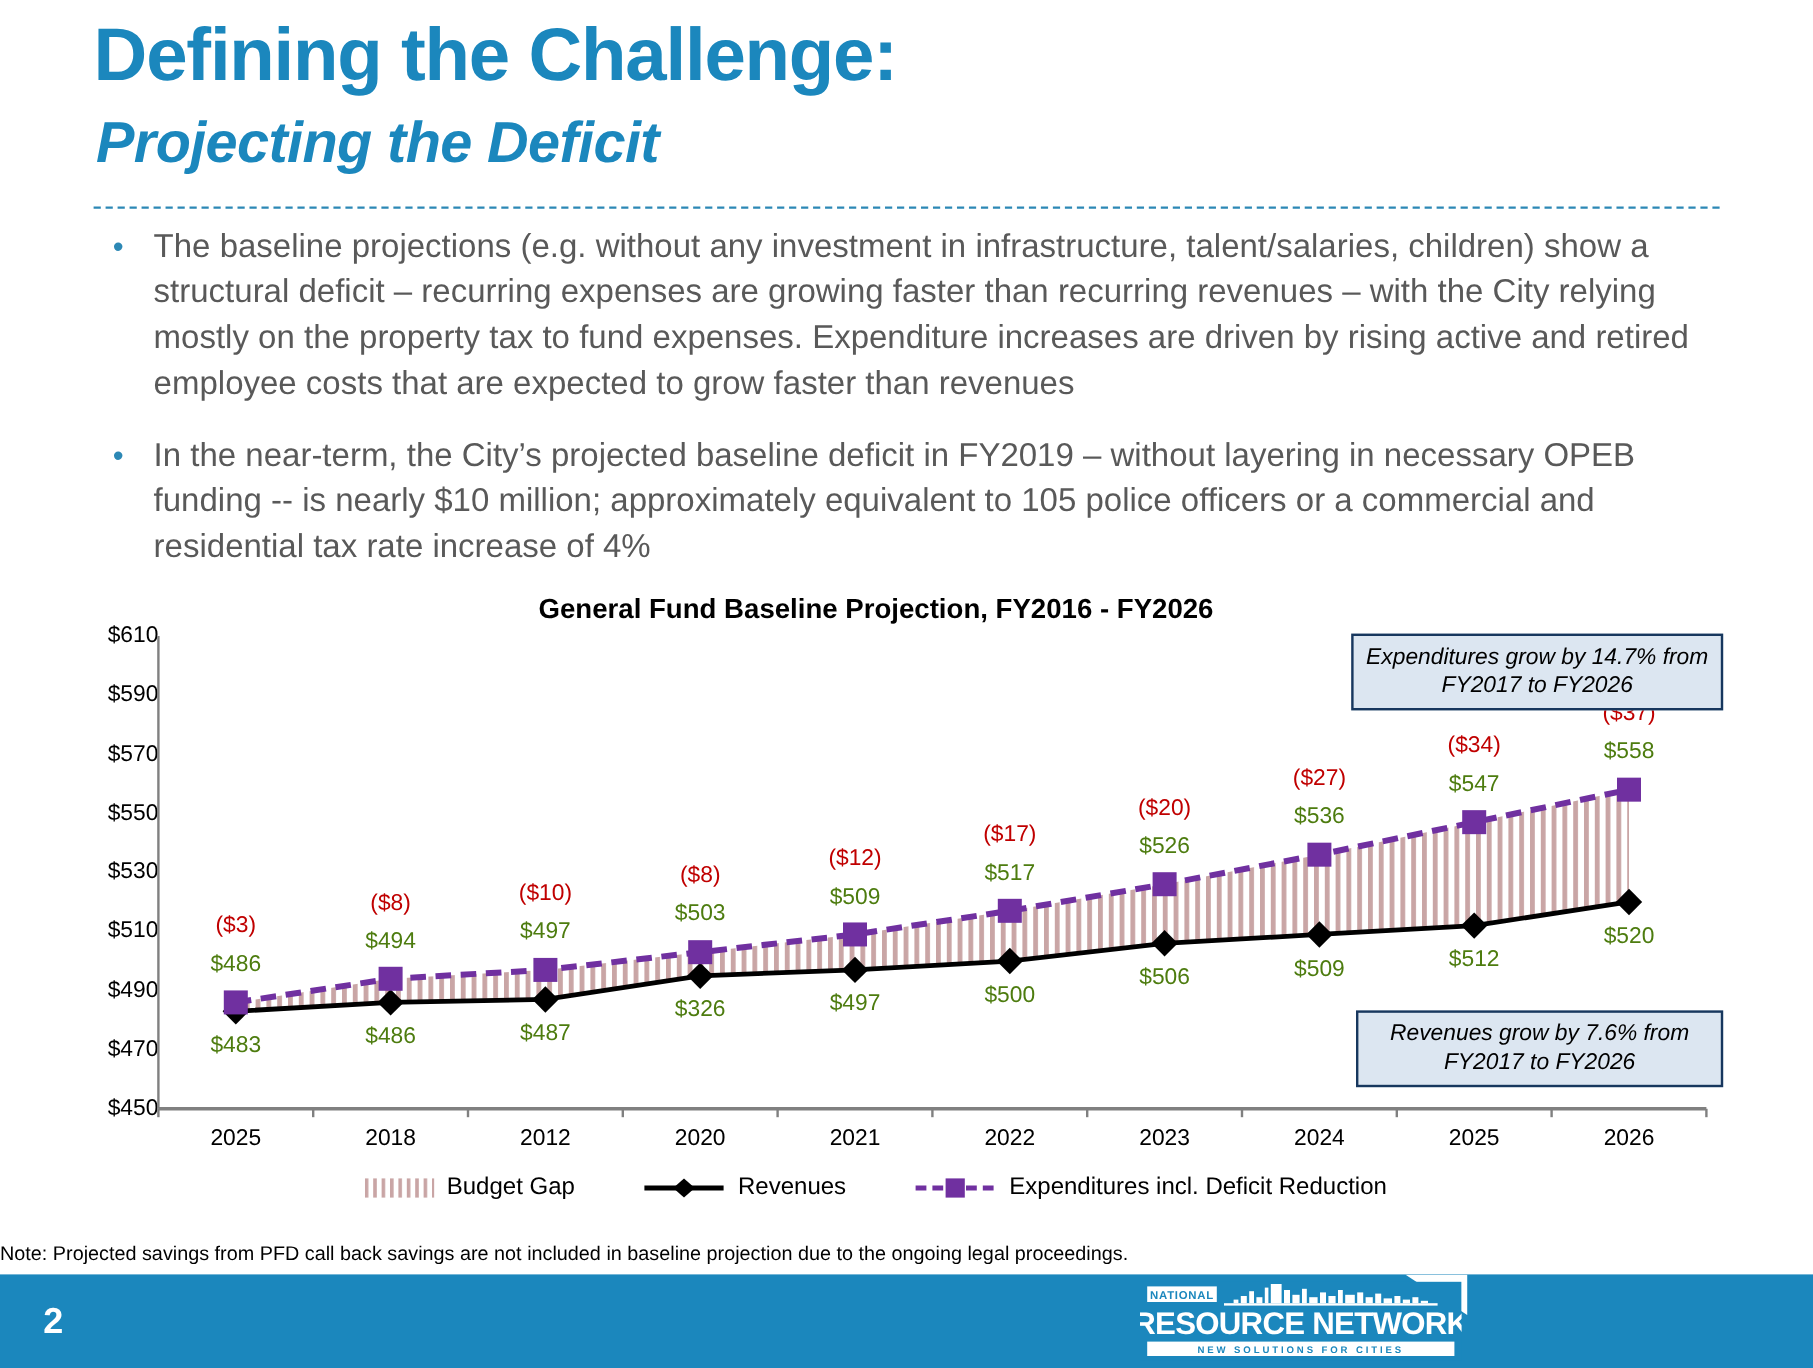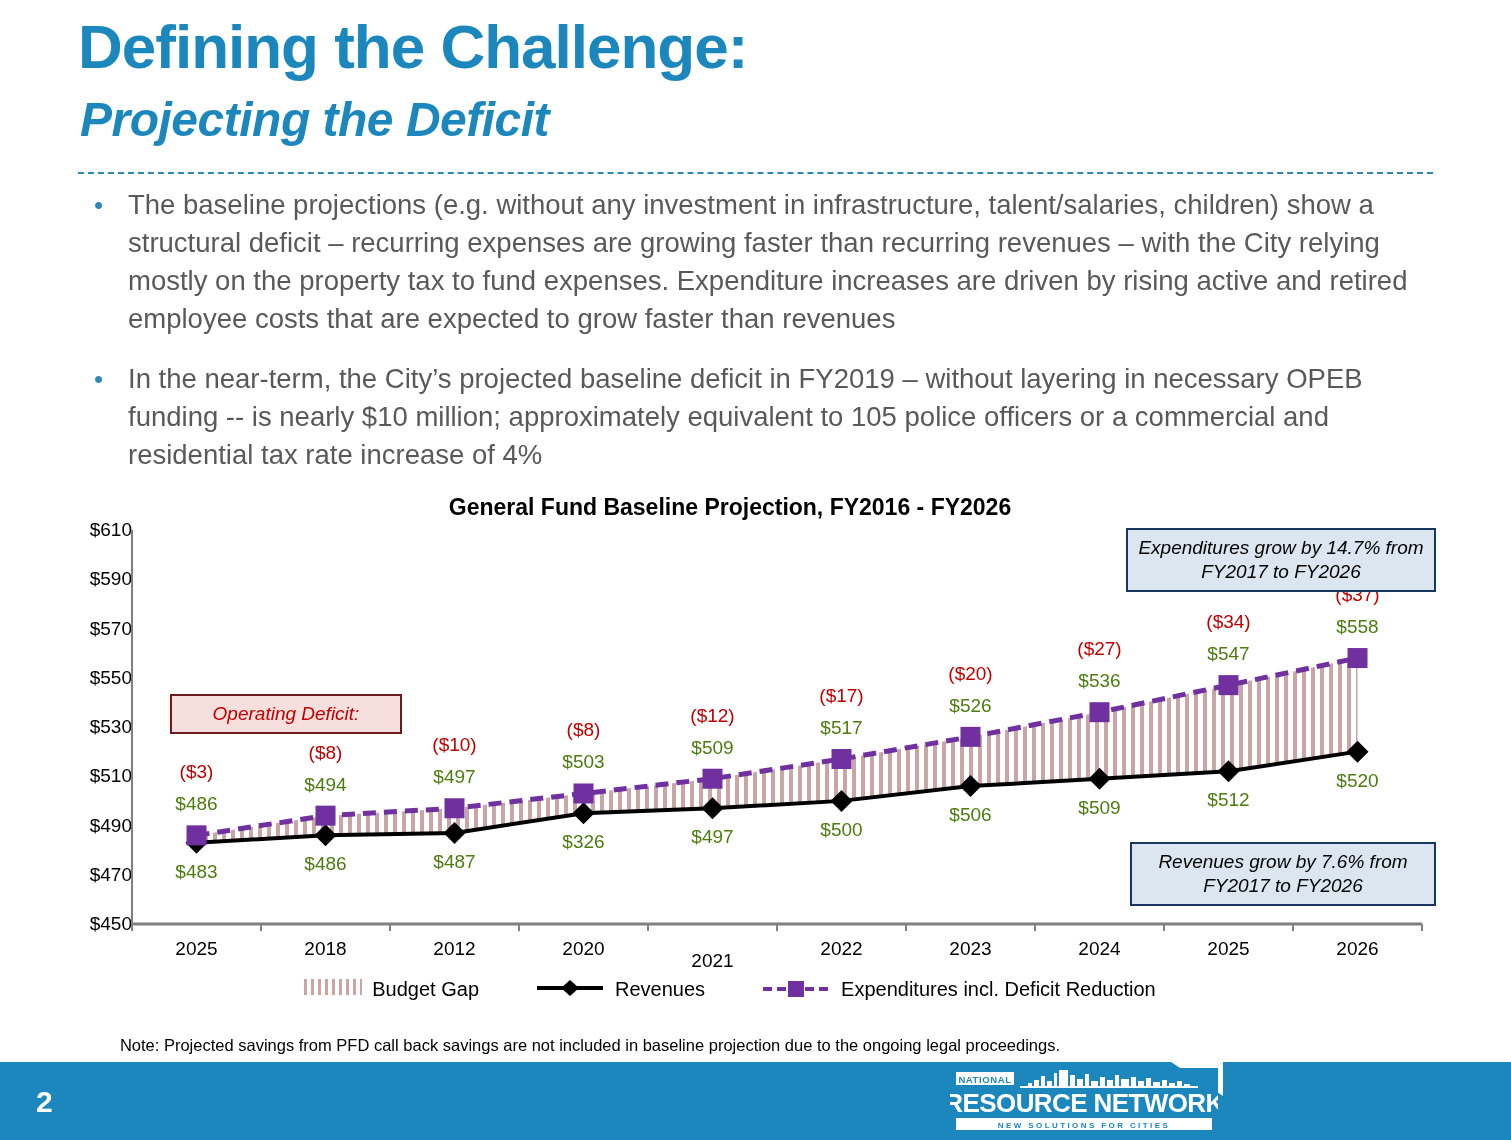--- a/index.html
+++ b/index.html
@@ -79,26 +79,26 @@
     position: absolute; font-size: 19px; color: #4d7c0f;
     transform: translateX(-50%); white-space: nowrap;
   }
 
   
   .legend {
     position: absolute; left: 0; top: 978px; width: 1460px;
     display: flex; justify-content: center; align-items: center; gap: 56px;
     font-size: 20px; color: #000;
   }
-  .legend-item { display: flex; align-items: flex-start; gap: 10px; }
+  .legend-item { display: flex; align-items: center; gap: 10px; }
 
   
   .note {
     position: absolute; left: 0; top: 1036px; width: 1180px;
-    text-align: center; font-size: 16.5px; color: #000;
+    font-size: 16.5px; color: #000;
   }
 
   
   .footer {
     position: absolute; left: 0; top: 1062px; width: 1511px; height: 78px;
     background: #1b87bd;
   }
   .footer-notch {
     position: absolute; right: 288px; top: 0; width: 52px; height: 34px;
     background: #ffffff;
@@ -193,21 +193,21 @@
           <rect x="957.5" y="172.22500000000002" width="20" height="20" fill="#7030a0"></rect>
           <rect x="1086.5" y="145.13750000000002" width="20" height="20" fill="#7030a0"></rect>
           <rect x="1215.5" y="118.04999999999995" width="20" height="20" fill="#7030a0"></rect>
         </g>
     </svg>
     <div id="x-labels">
         <div class="xlabel" style="left: 196.5px; top: 408px;">2025</div>
         <div class="xlabel" style="left: 325.5px; top: 408px;">2018</div>
         <div class="xlabel" style="left: 454.5px; top: 408px;">2012</div>
         <div class="xlabel" style="left: 583.5px; top: 408px;">2020</div>
-        <div class="xlabel" style="left: 712.5px; top: 420px;">2021</div>
+        <div class="xlabel" style="left: 712.5px; top: 408px;">2021</div>
         <div class="xlabel" style="left: 841.5px; top: 408px;">2022</div>
         <div class="xlabel" style="left: 970.5px; top: 408px;">2023</div>
         <div class="xlabel" style="left: 1099.5px; top: 408px;">2024</div>
         <div class="xlabel" style="left: 1228.5px; top: 408px;">2025</div>
         <div class="xlabel" style="left: 1357.5px; top: 408px;">2026</div>
       </div>
     <div id="gap-labels">
         <div class="gap-label" style="left: 196.5px; top: 231.35px;">($3)</div>
         <div class="gap-label" style="left: 325.5px; top: 211.65px;">($8)</div>
         <div class="gap-label" style="left: 454.5px; top: 204.262px;">($10)</div>
@@ -237,21 +237,20 @@
         <div class="val-label" style="left: 712.5px; top: 296.262px;">$497</div>
         <div class="val-label" style="left: 841.5px; top: 288.875px;">$500</div>
         <div class="val-label" style="left: 970.5px; top: 274.1px;">$506</div>
         <div class="val-label" style="left: 1099.5px; top: 266.712px;">$509</div>
         <div class="val-label" style="left: 1228.5px; top: 259.325px;">$512</div>
         <div class="val-label" style="left: 1357.5px; top: 239.625px;">$520</div>
       </div>
 
     <div class="callout" style="left:1126px; top:-2px; width:310px;">Expenditures grow by 14.7% from FY2017 to FY2026</div>
     <div class="callout" style="left:1130px; top:312px; width:306px;">Revenues grow by 7.6% from FY2017 to FY2026</div>
-    <div class="deficit-box" style="left:170px; top:164px; width:232px;">Operating Deficit:</div>
   </div>
 
   <div class="legend">
     <div class="legend-item">
       <svg width="58" height="18">
         <rect x="0" y="1" width="58" height="16" fill="url(#gaphatch2)"></rect>
         <defs>
           <pattern id="gaphatch2" width="7" height="16" patternUnits="userSpaceOnUse">
             <rect width="7" height="16" fill="#ffffff"></rect>
             <rect width="3" height="16" fill="#c9a5a5"></rect>

